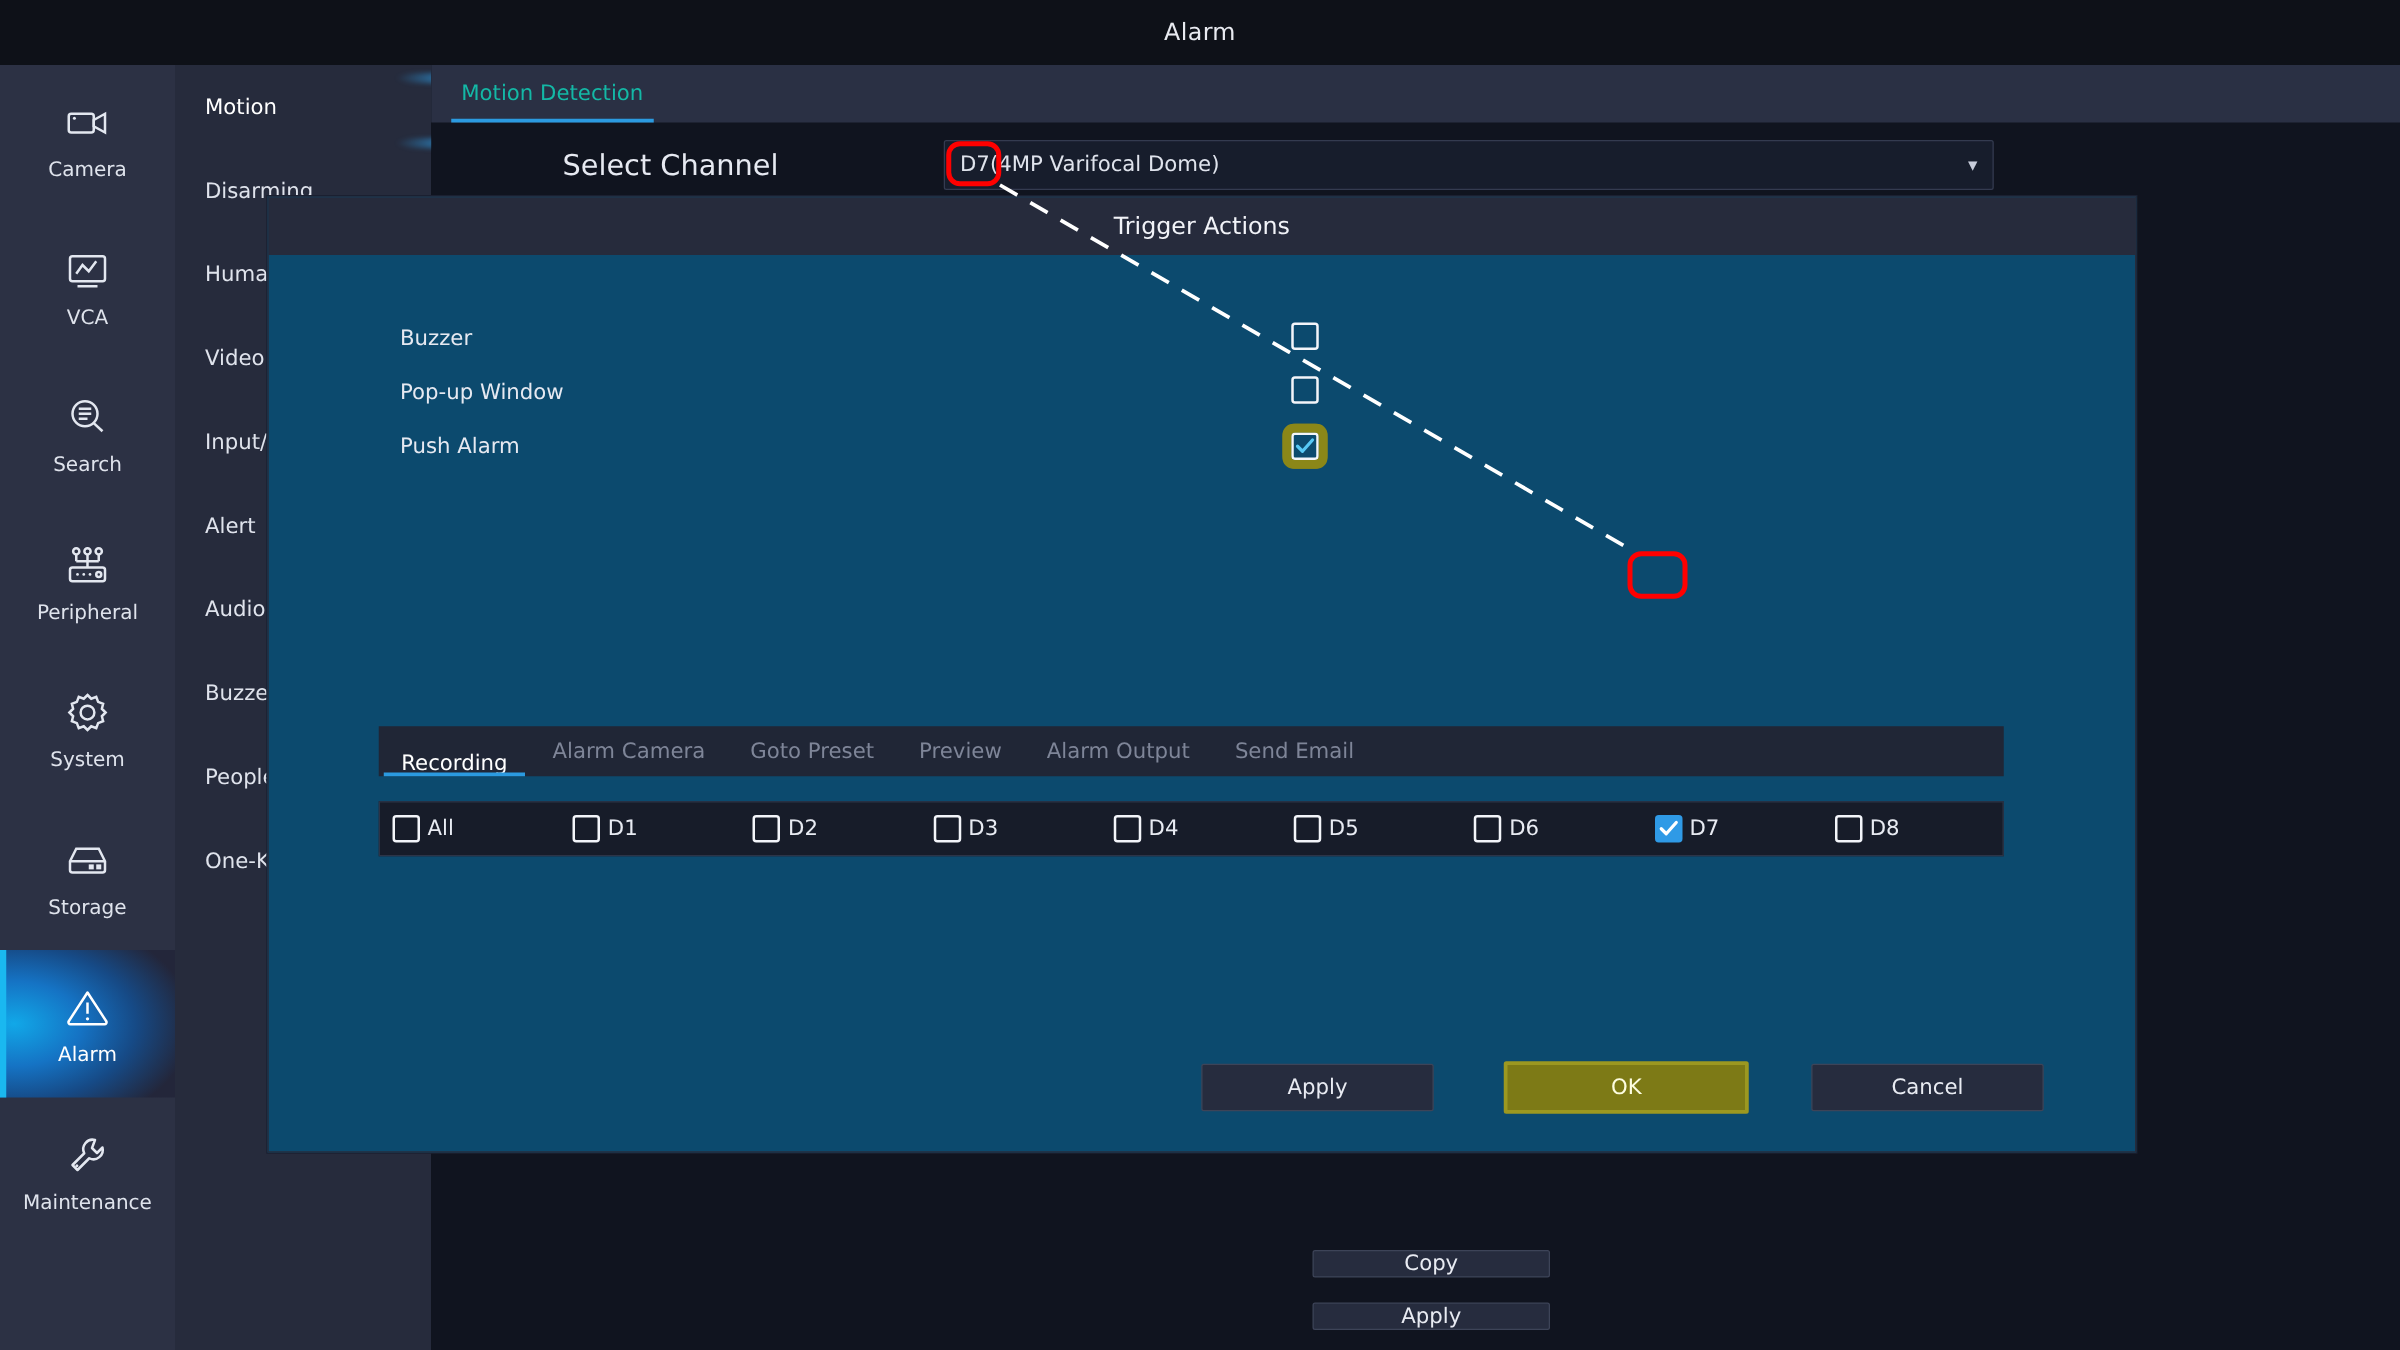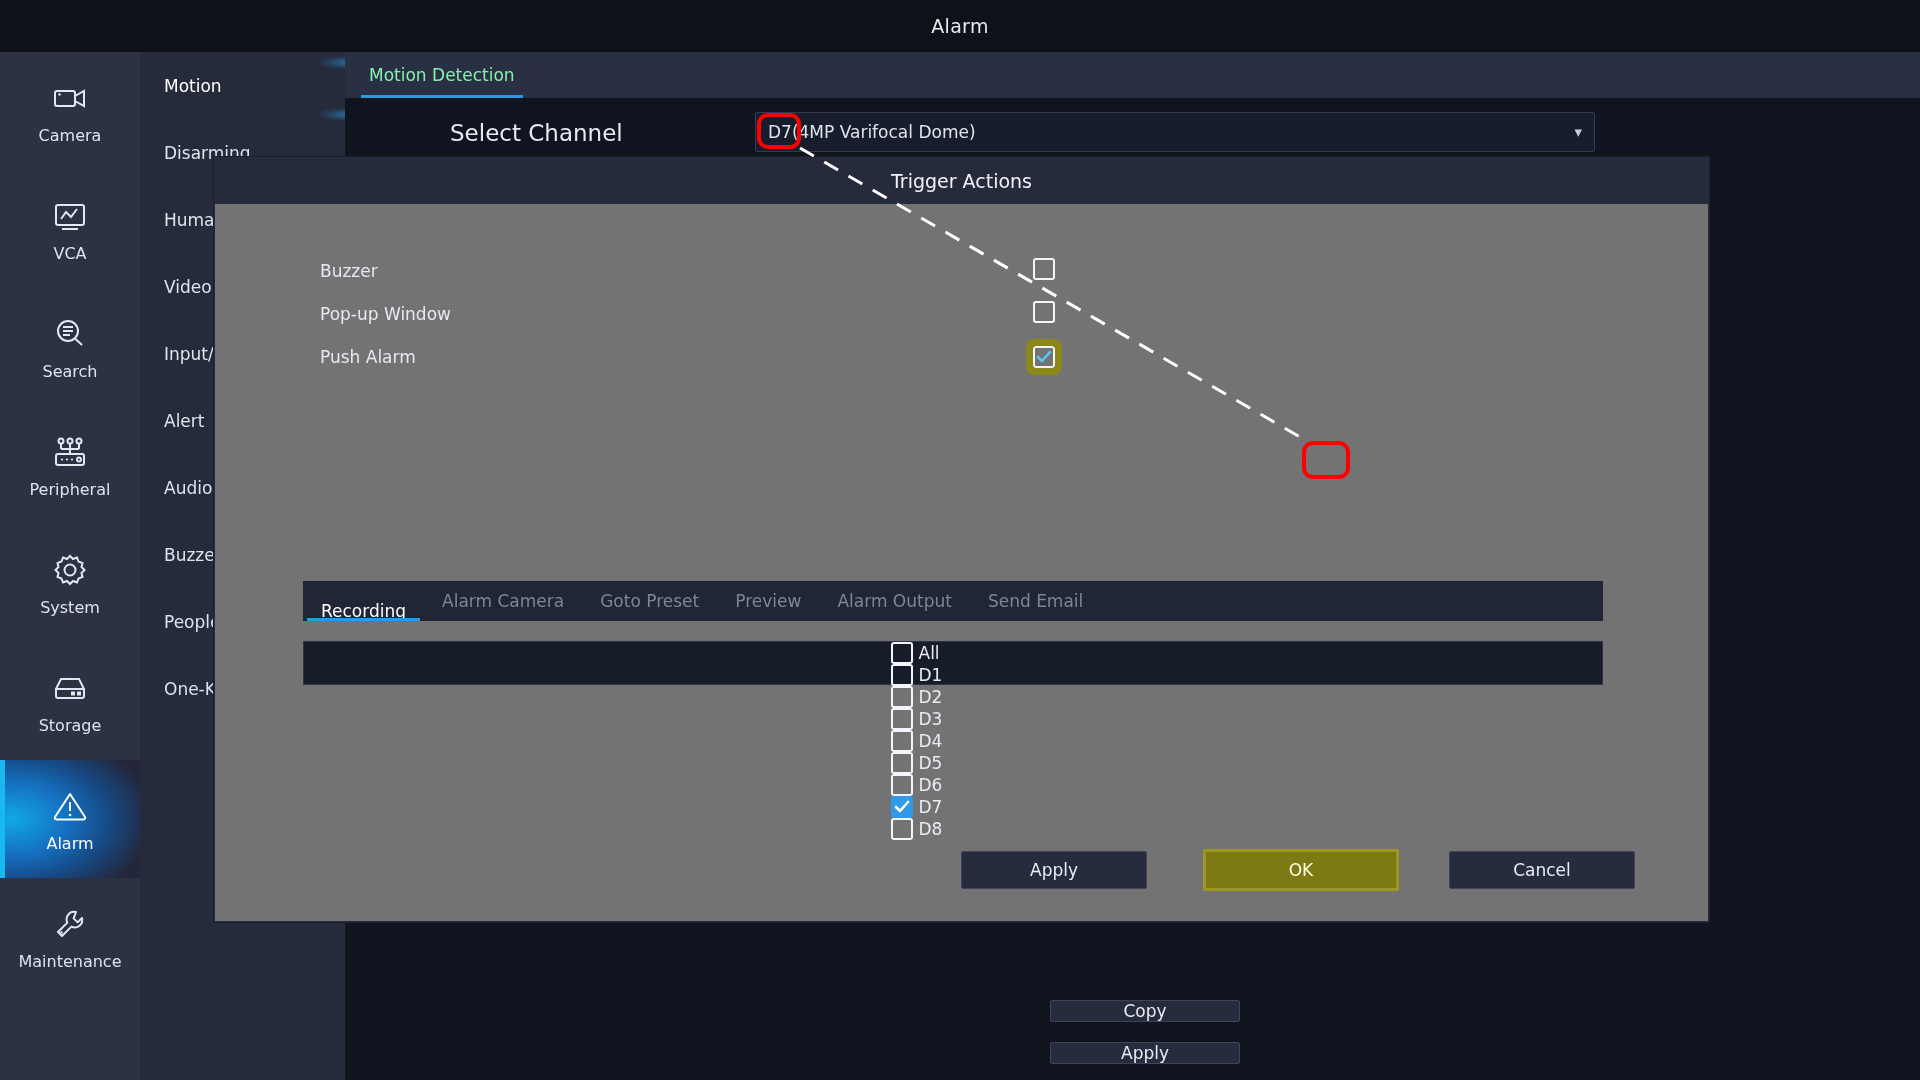--- a/index.html
+++ b/index.html
@@ -61,21 +61,21 @@
   .content {
     position: absolute; left: 345px; top: 52px; width: 1575px; height: 1028px;
     background: #10141f;
   }
   .content-tabbar {
     position: absolute; left: 0; top: 0; width: 1575px; height: 46px;
     background: #2a3044; display: flex; align-items: flex-end;
   }
   .ctab {
     position: relative; height: 46px; padding: 0 16px; margin-left: 8px;
-    display: flex; align-items: center; color: #86efac; font-size: 17px; cursor: pointer;
+    display: flex; align-items: center; color: #14b8a6; font-size: 17px; cursor: pointer;
   }
   .ctab.active::after {
     content: ""; position: absolute; left: 8px; right: 8px; bottom: 0; height: 3px;
     background: #2b9ae0;
   }
 
   .field-row {
     position: absolute; left: 0; top: 46px; width: 1575px; height: 70px;
     display: flex; align-items: center;
   }
@@ -98,21 +98,21 @@
   .btn {
     height: 38px; min-width: 190px; background: #262c3e; border: 1px solid #3d4458;
     color: #e8ebf2; font-size: 17px; display: flex; align-items: center; justify-content: center;
     cursor: pointer; border-radius: 2px;
     font-family: "DejaVu Sans", "Liberation Sans", sans-serif;
   }
 
   
   .dialog {
     position: absolute; left: 214px; top: 157px; width: 1495px; height: 765px;
-    background: #737373; border: 1px solid #262c3c;
+    background: #0c4a6e; border: 1px solid #262c3c;
     box-shadow: 0 0 0 1px #1b2031;
   }
   .dialog-header {
     width: 100%; height: 46px; background: #262b3c;
     display: flex; align-items: center; justify-content: center;
     color: #f1f3f8; font-size: 19px;
   }
   .dialog-body { position: relative; width: 100%; height: 719px; }
 
   .chk-row {
@@ -144,21 +144,21 @@
     position: relative; height: 40px; padding: 0 18px; display: flex; align-items: center;
     color: #7e8598; font-size: 17px; cursor: pointer;
   }
   .dtab.active { color: #ffffff; align-items: flex-end; }
   .dtab.active::after {
     content:""; position: absolute; left: 4px; right: 4px; bottom: 0; height: 3px; background: #2b9ae0;
   }
 
   .chan-strip {
     position: absolute; left: 88px; top: 437px; width: 1300px; height: 44px;
-    background: #171c29; border: 1px solid #2d3447; display: flex; align-items: center; flex-direction: column;
+    background: #171c29; border: 1px solid #2d3447; display: flex; align-items: center;
   }
   .chan-item {
     display: flex; align-items: center; gap: 6px; color: #e8ebf2; font-size: 17px;
     cursor: pointer; width: 145px; padding-left: 10px;
   }
 
   
   .dlg-footer { position: absolute; left: 0; bottom: 28px; width: 100%; height: 44px; }
   .dbtn {
     position: absolute; height: 38px; width: 186px;

